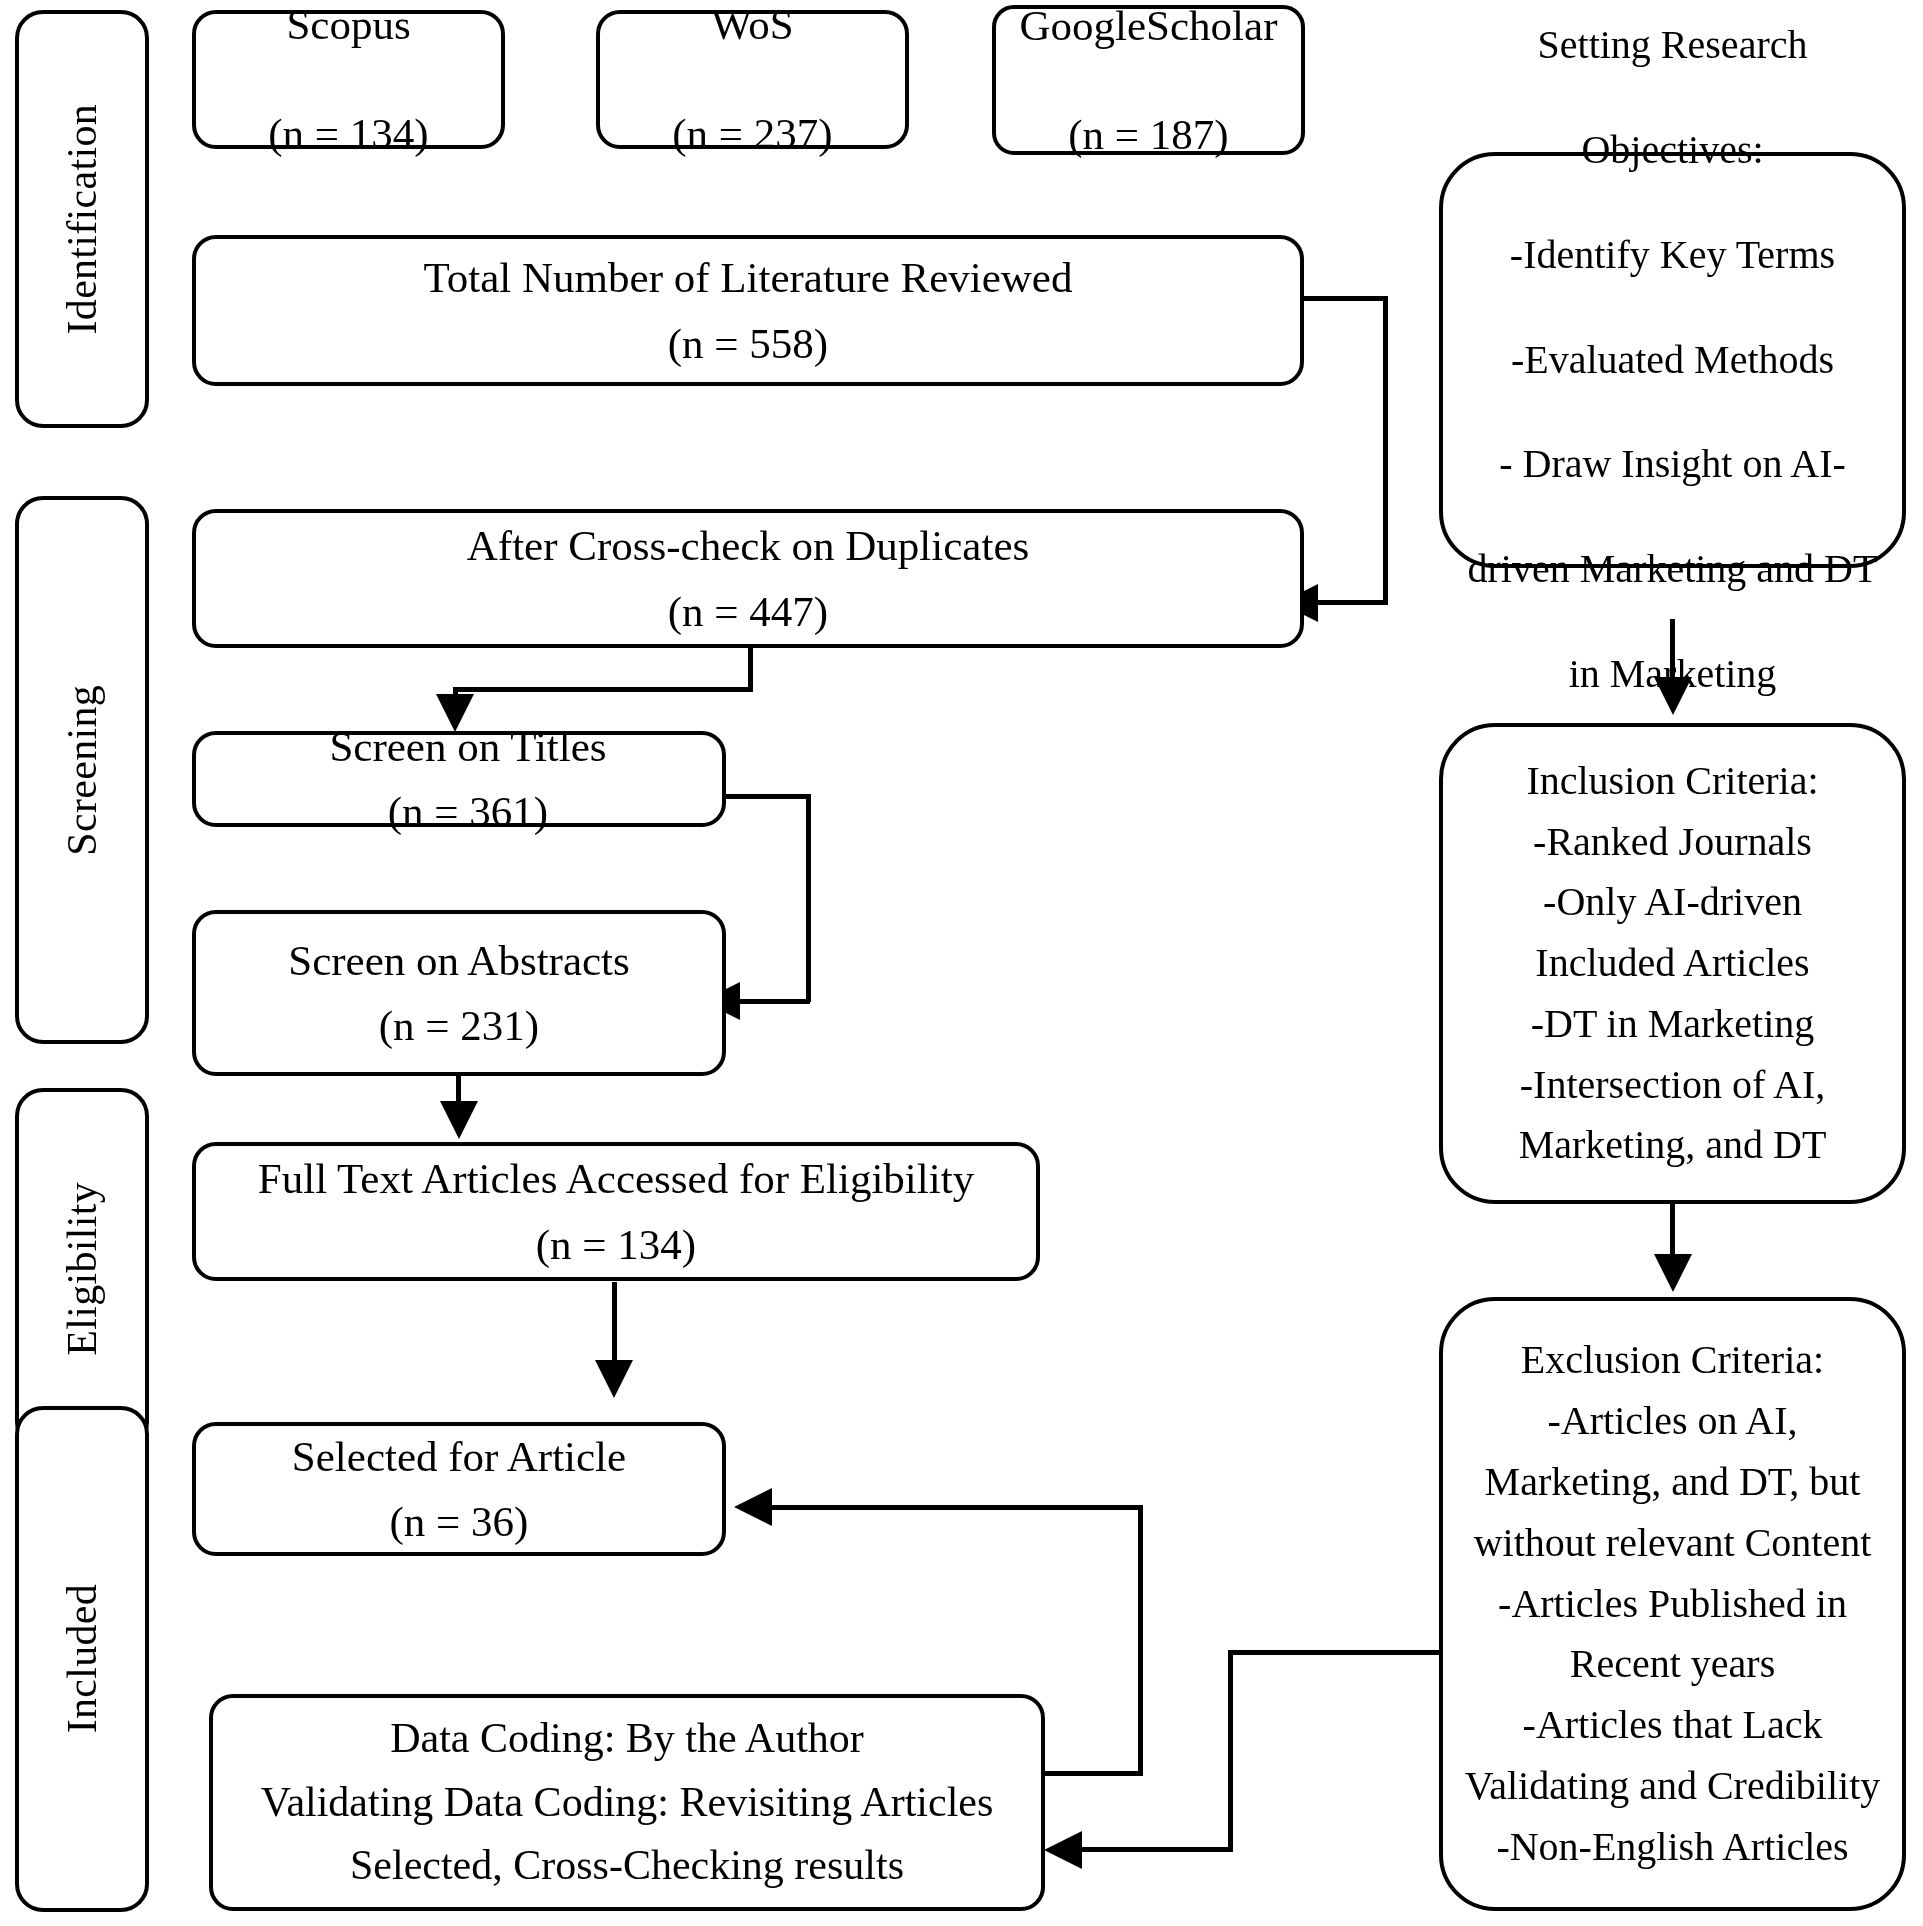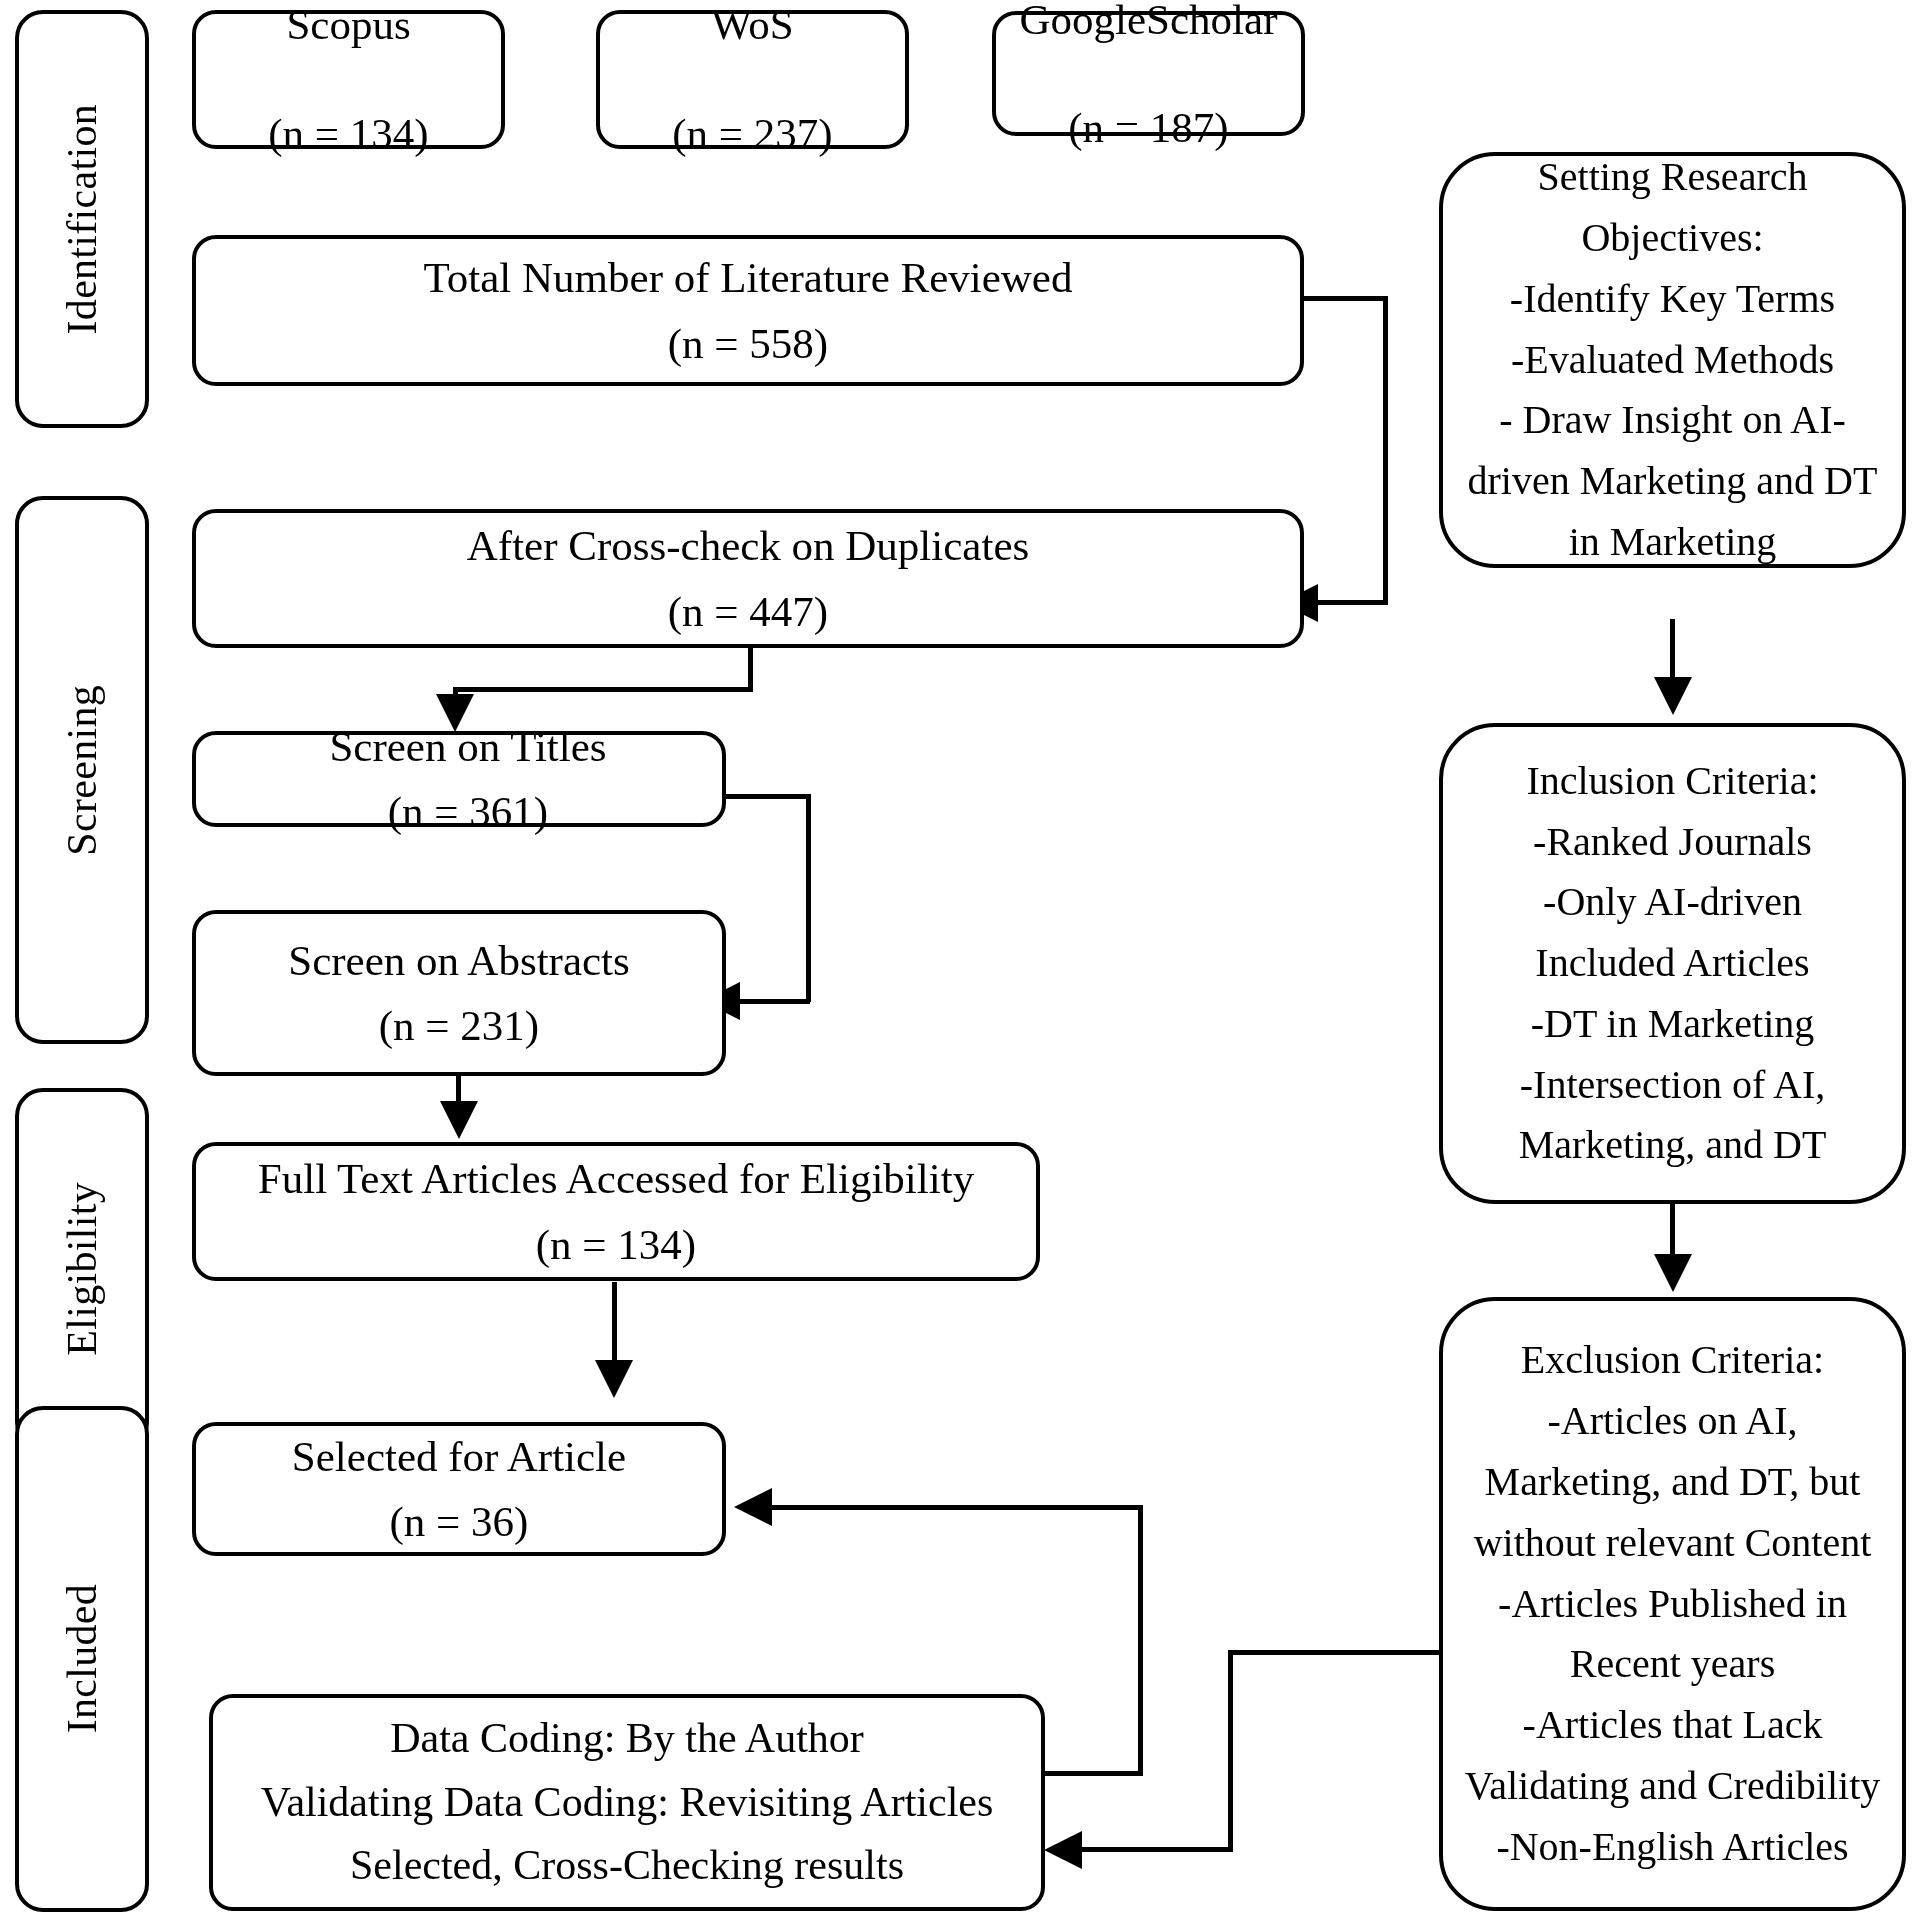--- a/index.html
+++ b/index.html
@@ -116,21 +116,21 @@
   <div class="box f-src" style="left:192px; top:9.8px; width:313px; height:139px;">
     <span class="ln">Scopus</span>
     <span class="ln">(n = 134)</span>
   </div>
 
   <div class="box f-src" style="left:596px; top:9.8px; width:313px; height:139px;">
     <span class="ln">WoS</span>
     <span class="ln">(n = 237)</span>
   </div>
 
-  <div class="box f-src" style="left:992px; top:11px; width:313px; height:125px;">
+  <div class="box f-src" style="left:992px; top:5px; width:313px; height:150px;border-radius:22px;">
     <span class="ln">GoogleScholar</span>
     <span class="ln">(n = 187)</span>
   </div>
 
   <div class="box f-main" style="left:192px; top:235px; width:1112px; height:151px;">
     <span class="ln">Total Number of Literature Reviewed</span>
     <span class="ln">(n = 558)</span>
   </div>
 
   <div class="box f-main" style="left:192px; top:509px; width:1112px; height:139px;">
@@ -157,21 +157,21 @@
     <span class="ln">Selected for Article</span>
     <span class="ln">(n = 36)</span>
   </div>
 
   <div class="box f-coding" style="left:209px; top:1694px; width:836px; height:217px;">
     <span class="ln">Data Coding: By the Author</span>
     <span class="ln">Validating Data Coding: Revisiting Articles</span>
     <span class="ln">Selected, Cross-Checking results</span>
   </div>
 
-  <div class="box f-small" style="left:1439px; top:152px; width:467px; height:416px; border-radius:56px;">
+  <div class="box f-small" style="left:1439px; top:152px; width:467px; height:416px; border-radius:56px;gap:44px;">
     <span class="ln">Setting Research</span>
     <span class="ln">Objectives:</span>
     <span class="ln">-Identify Key Terms</span>
     <span class="ln">-Evaluated Methods</span>
     <span class="ln">- Draw Insight on AI-</span>
     <span class="ln">driven Marketing and DT</span>
     <span class="ln">in Marketing</span>
   </div>
 
   <div class="box f-small" style="left:1439px; top:723px; width:467px; height:481px; border-radius:56px;">

